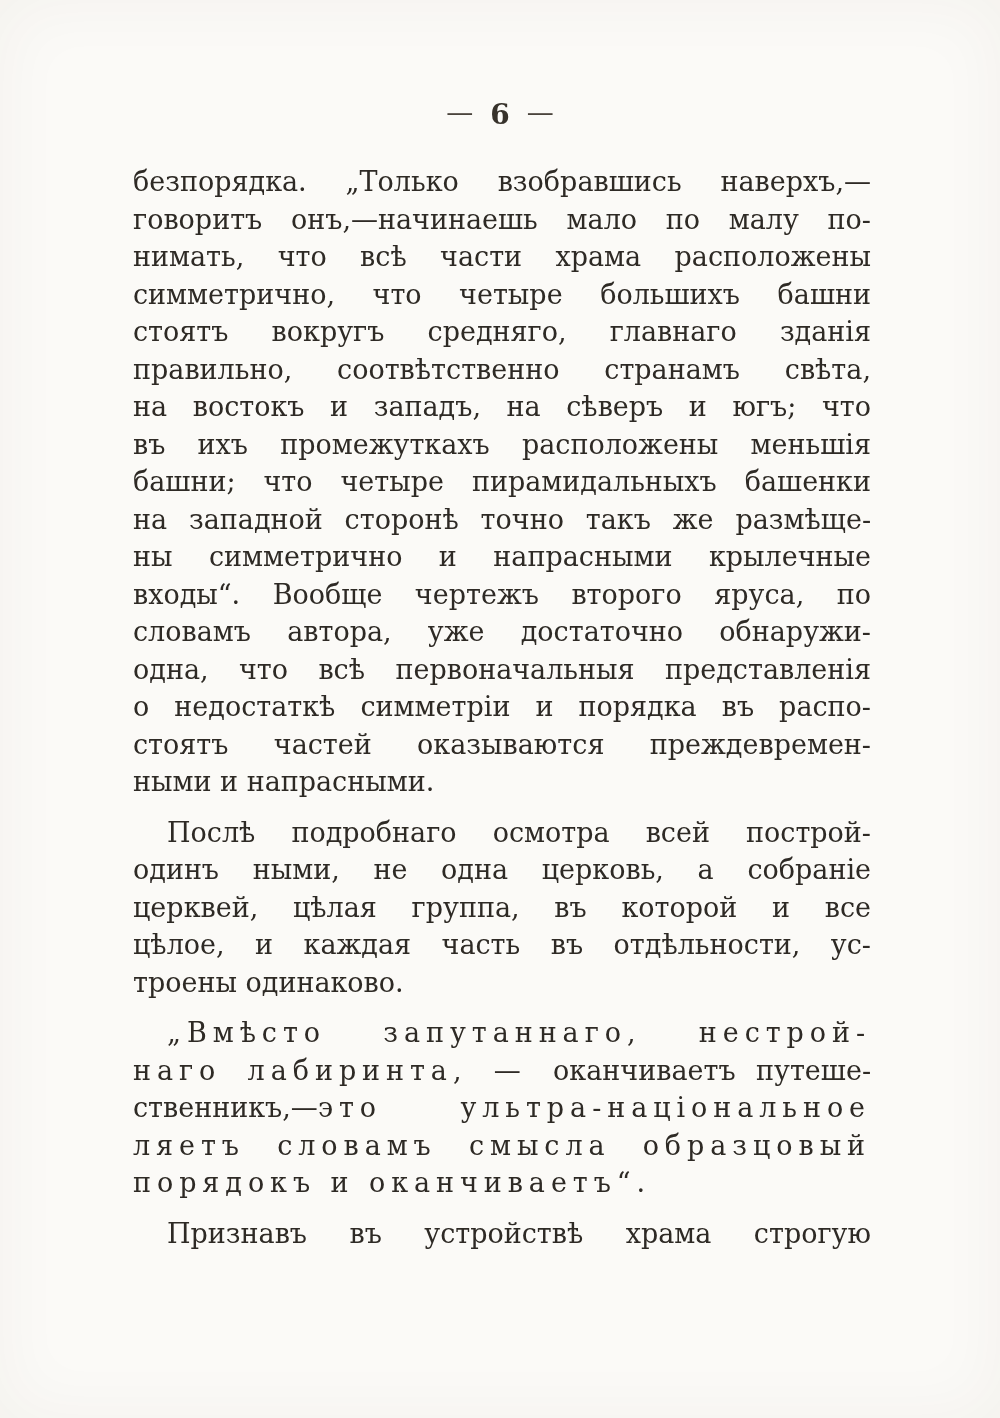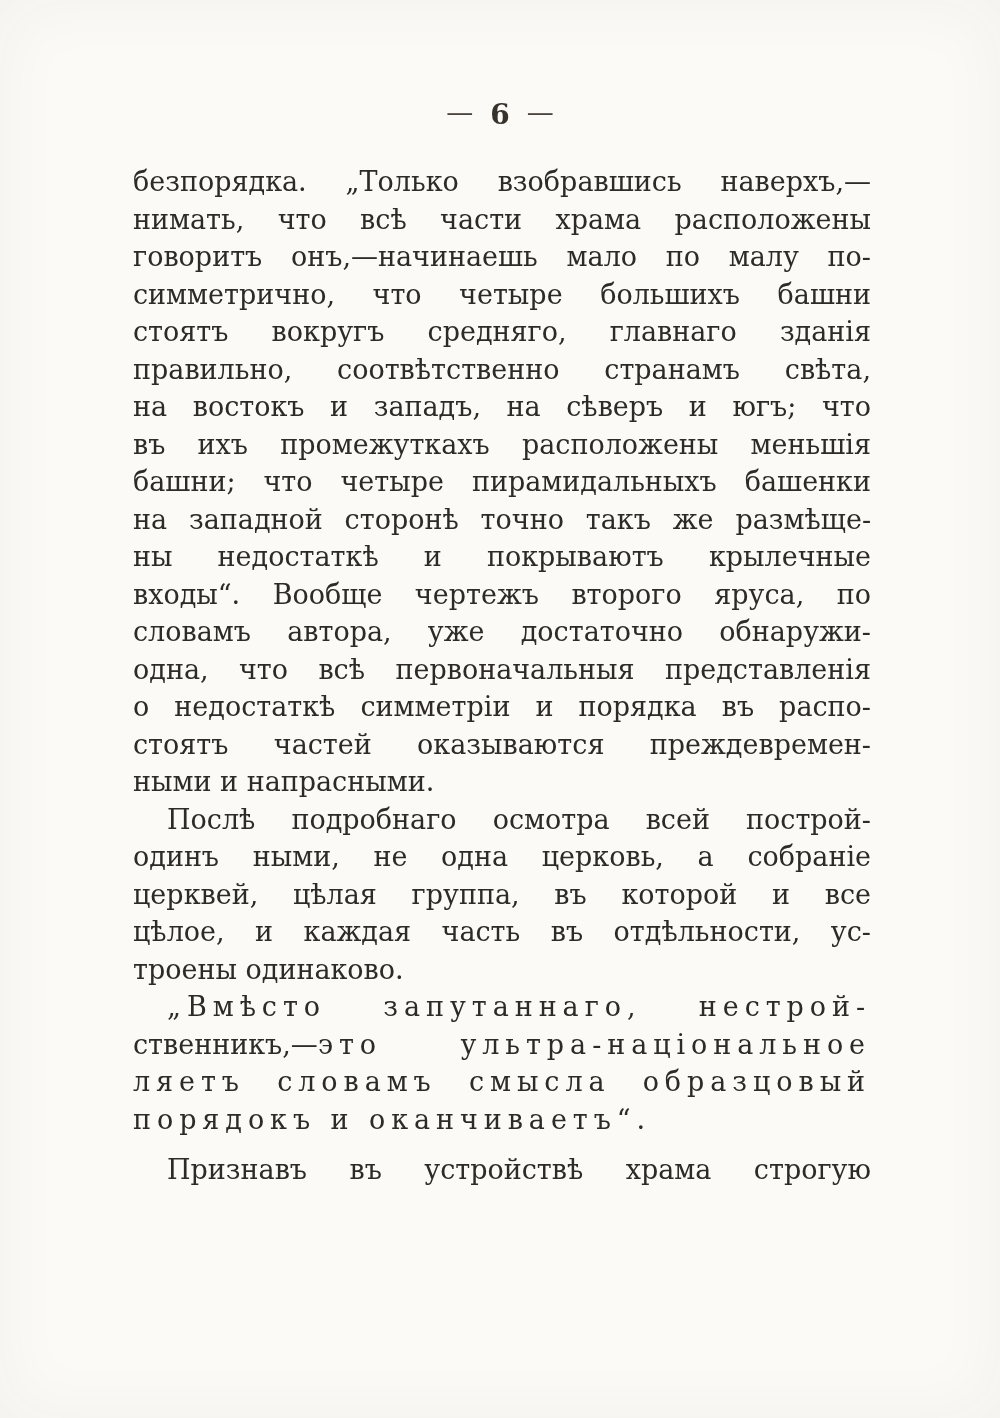--- a/index.html
+++ b/index.html
@@ -49,46 +49,46 @@
     overflow: hidden;
     white-space: normal;
   }
   .line.j { text-align: justify; }
   .line.j::after {
     content: "";
     display: inline-block;
     width: 100%;
     height: 0;
   }
-  .indent { text-indent: 34px; }
+  .indent { text-indent: 34px; margin-top: 13px; }
   .sp { letter-spacing: 0.22em; }
 </style>
 </head>
 <body>
 
 <div class="page">
 
   <div class="pageno">
     <span class="dash">—</span><span class="num">6</span><span class="dash">—</span>
   </div>
 
   <div class="text">
 
     <div class="para">
       <div class="line j">безпорядка. „Только взобравшись наверхъ,—</div>
+      <div class="line j">говоритъ онъ,—начинаешь мало по малу по-</div>
       <div class="line j">нимать, что всѣ части храма расположены</div>
-      <div class="line j">говоритъ онъ,—начинаешь мало по малу по-</div>
       <div class="line j">симметрично, что четыре большихъ башни</div>
       <div class="line j">стоятъ вокругъ средняго, главнаго зданія</div>
       <div class="line j">правильно, соотвѣтственно странамъ свѣта,</div>
       <div class="line j">на востокъ и западъ, на сѣверъ и югъ; что</div>
       <div class="line j">въ ихъ промежуткахъ расположены меньшія</div>
       <div class="line j">башни; что четыре пирамидальныхъ башенки</div>
       <div class="line j">на западной сторонѣ точно такъ же размѣще-</div>
-      <div class="line j">ны недостаткѣ и покрываютъ крылечные</div>
+      <div class="line j">ны симметрично и напрасными крылечные</div>
       <div class="line j">входы“. Вообще чертежъ второго яруса, по</div>
       <div class="line j">словамъ автора, уже достаточно обнаружи-</div>
       <div class="line j">одна, что всѣ первоначальныя представленія</div>
       <div class="line j">о недостаткѣ симметріи и порядка въ распо-</div>
       <div class="line j">стоятъ частей оказываются преждевремен-</div>
       <div class="line">ными и напрасными.</div>
     </div>
 
     <div class="para">
       <div class="line j indent">Послѣ подробнаго осмотра всей построй-</div>
@@ -96,20 +96,23 @@
       <div class="line j">церквей, цѣлая группа, въ которой и все</div>
       <div class="line j">цѣлое, и каждая часть въ отдѣльности, ус-</div>
       <div class="line">троены одинаково.</div>
     </div>
 
     <div class="para">
       <div class="line j indent">
         <span class="sp">„Вмѣсто запутаннаго, нестрой-</span>
       </div>
       <div class="line j">
+        <span class="sp">наго лабиринта, — </span><span>оканчиваетъ путеше-</span>
+      </div>
+      <div class="line j">
         <span>ственникъ,—</span><span class="sp">это ультра-національное</span>
       </div>
       <div class="line j">
         <span class="sp">ляетъ словамъ смысла образцовый</span>
       </div>
       <div class="line">
         <span class="sp">порядокъ и оканчиваетъ“.</span>
       </div>
     </div>
 

